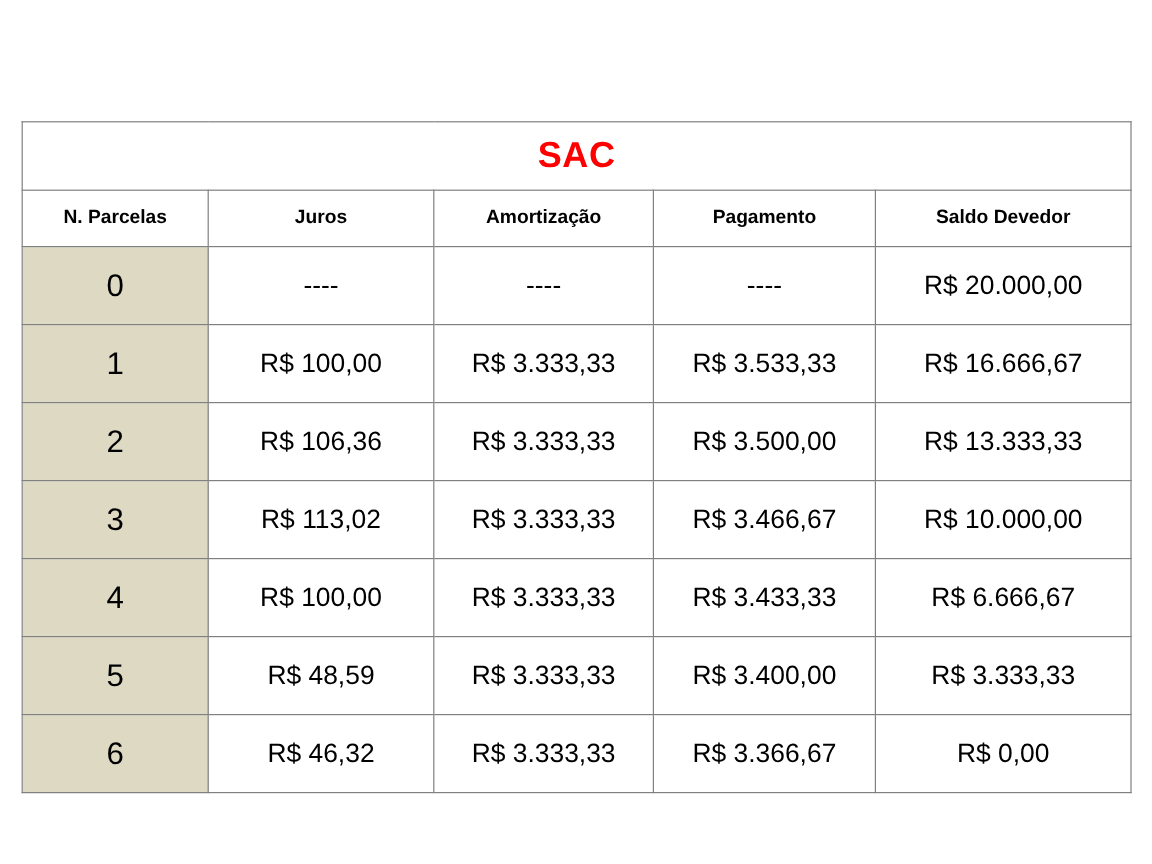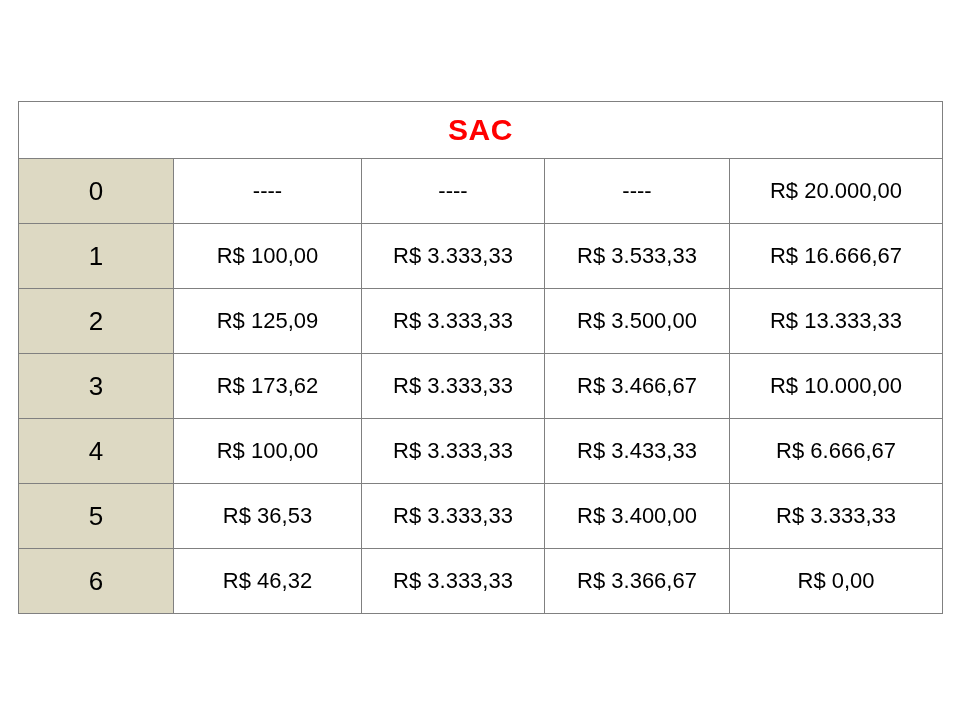--- a/index.html
+++ b/index.html
@@ -75,64 +75,71 @@
       <col class="col-idx">
         <col class="col-j">
         <col class="col-a">
         <col class="col-p">
         <col class="col-s">
     </colgroup>
     <tbody>
       <tr class="title-row">
         <td colspan="5">SAC</td>
       </tr>
+      <tr class="head-row">
+        <td>N. Parcelas</td>
+        <td>Juros</td>
+        <td>Amortização</td>
+        <td>Pagamento</td>
+        <td>Saldo Devedor</td>
+      </tr>
 
       <tr class="data-row">
         <td class="idx">0</td>
         <td class="dash">----</td>
         <td class="dash">----</td>
         <td class="dash">----</td>
         <td>R$ 20.000,00</td>
       </tr>
 
       <tr class="data-row">
         <td class="idx">1</td>
         <td>R$ 100,00</td>
         <td>R$ 3.333,33</td>
         <td>R$ 3.533,33</td>
         <td>R$ 16.666,67</td>
       </tr>
 
       <tr class="data-row">
         <td class="idx">2</td>
-        <td>R$ 125,09</td>
+        <td>R$ 106,36</td>
         <td>R$ 3.333,33</td>
         <td>R$ 3.500,00</td>
         <td>R$ 13.333,33</td>
       </tr>
 
       <tr class="data-row">
         <td class="idx">3</td>
-        <td>R$ 173,62</td>
+        <td>R$ 113,02</td>
         <td>R$ 3.333,33</td>
         <td>R$ 3.466,67</td>
         <td>R$ 10.000,00</td>
       </tr>
 
       <tr class="data-row">
         <td class="idx">4</td>
         <td>R$ 100,00</td>
         <td>R$ 3.333,33</td>
         <td>R$ 3.433,33</td>
         <td>R$ 6.666,67</td>
       </tr>
 
       <tr class="data-row">
         <td class="idx">5</td>
-        <td>R$ 36,53</td>
+        <td>R$ 48,59</td>
         <td>R$ 3.333,33</td>
         <td>R$ 3.400,00</td>
         <td>R$ 3.333,33</td>
       </tr>
 
       <tr class="data-row">
         <td class="idx">6</td>
         <td>R$ 46,32</td>
         <td>R$ 3.333,33</td>
         <td>R$ 3.366,67</td>

